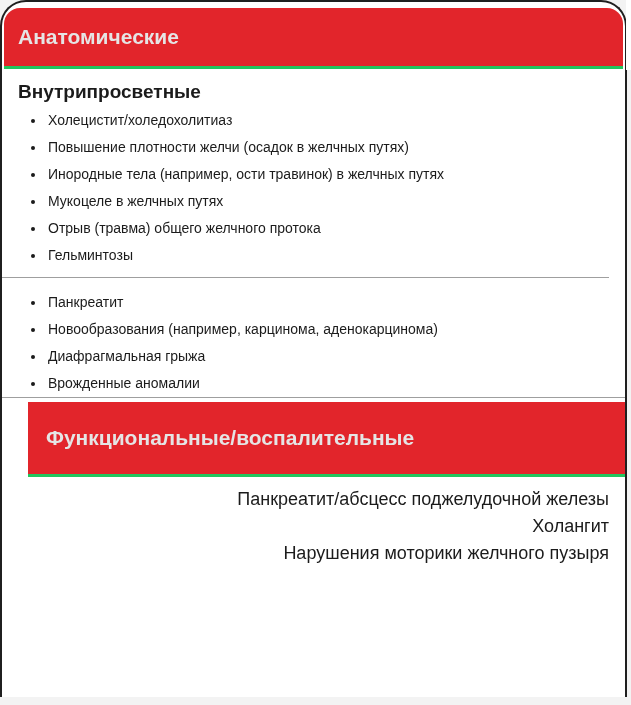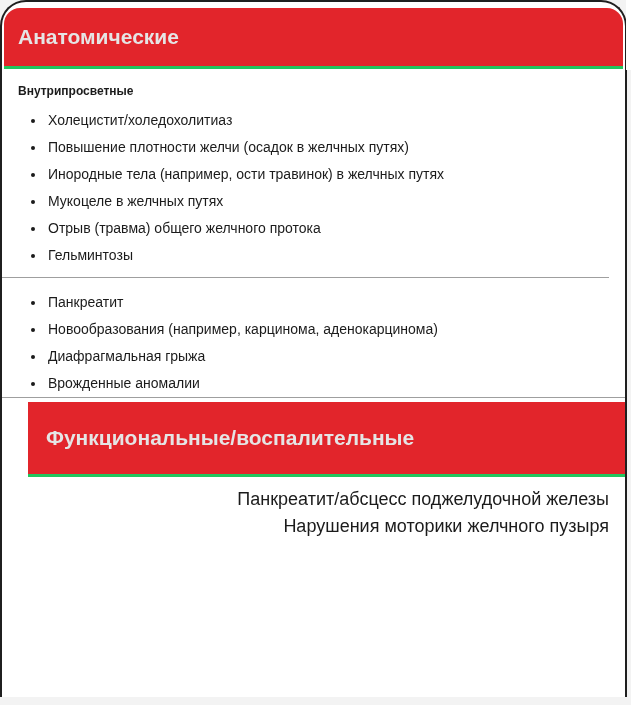--- a/index.html
+++ b/index.html
@@ -47,21 +47,21 @@
     padding-left: 14px;
   }
   .red-header.second {
     height: 75px;
     padding-left: 18px;
     margin-left: 26px;
   }
   .body-block { padding: 12px 16px 0 16px; }
   .subhead {
     font-weight: bold;
-    font-size: 12px;
+    font-size: 19px;
     line-height: 21px;
     margin: 0 0 5px 0;
   }
   ul.bullets {
     list-style: disc;
     margin: 0;
     padding: 0 0 0 28px;
     width: 470px;
     font-size: 14px;
     line-height: 27px;
@@ -119,19 +119,20 @@
 
     <div class="pre-header-divider"></div>
 
     <div class="red-header second">
       <span>Функциональные/воспалительные</span>
     </div>
 
     <div class="body-block plain">
       <ul class="plain-list">
           <li>Панкреатит/абсцесс поджелудочной железы</li>
+          <li>Холангит</li>
           <li>Нарушения моторики желчного пузыря</li>
         </ul>
     </div>
 
   </div>
   <div class="white-corner-patch"></div>
 </div>
 
 </body></html>

